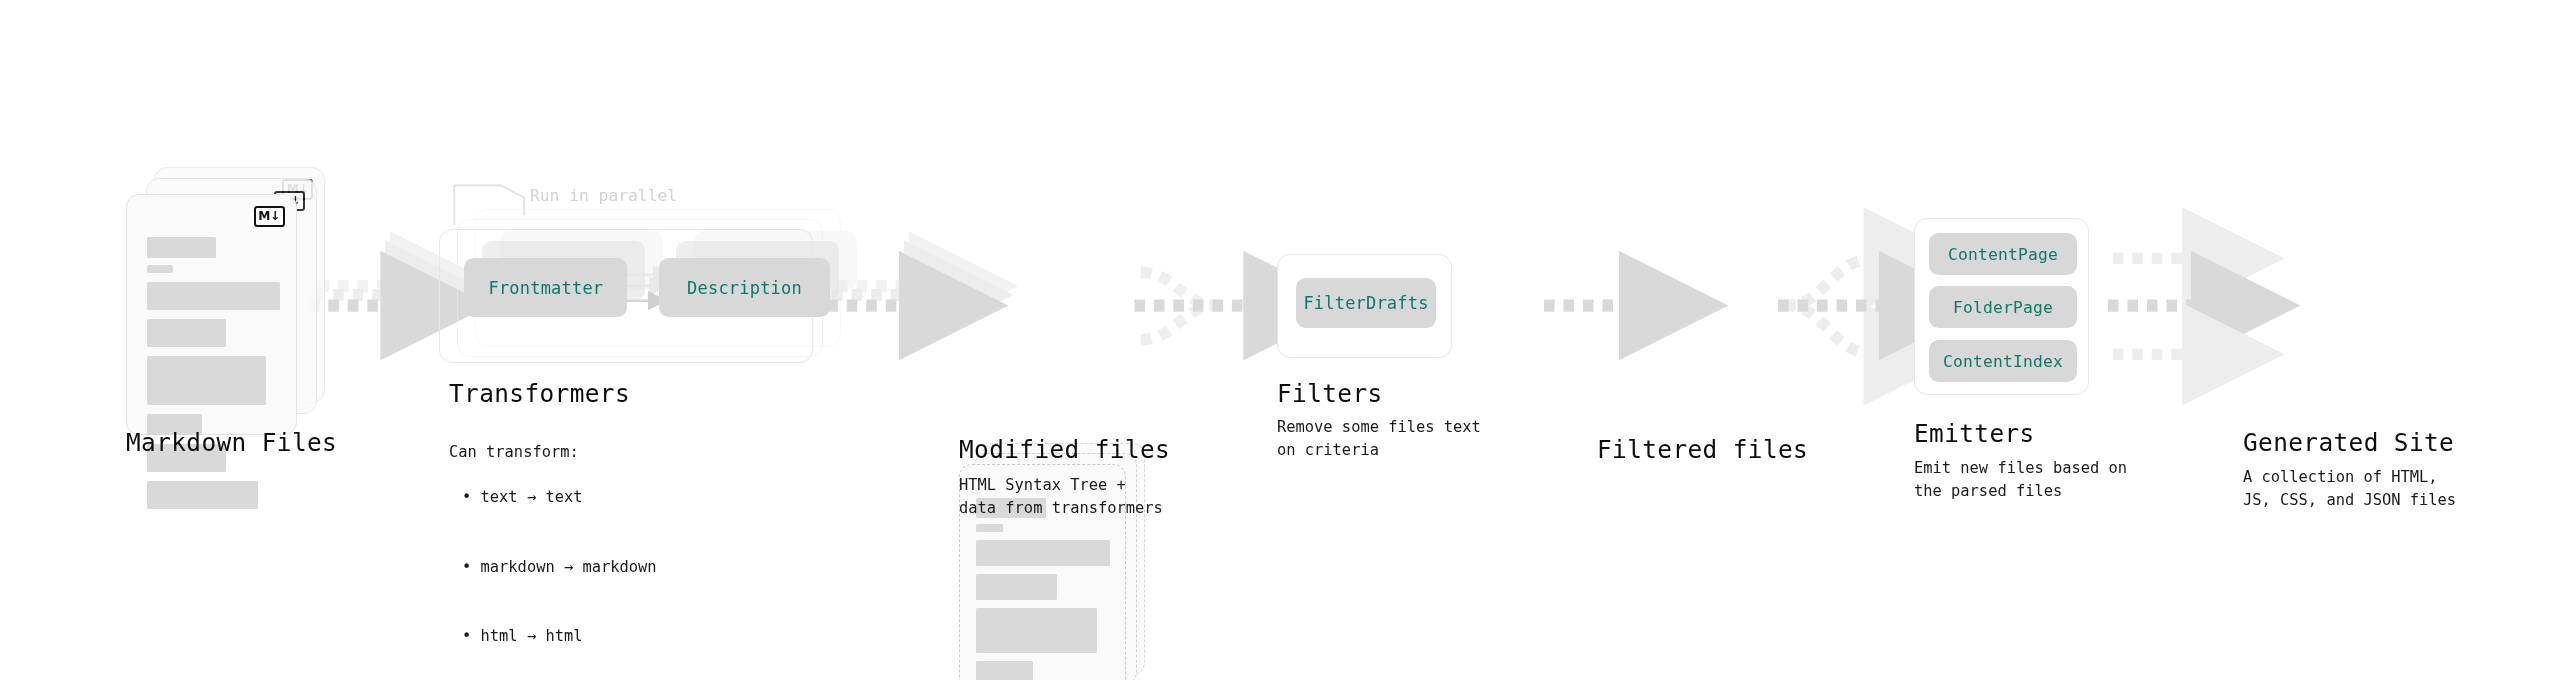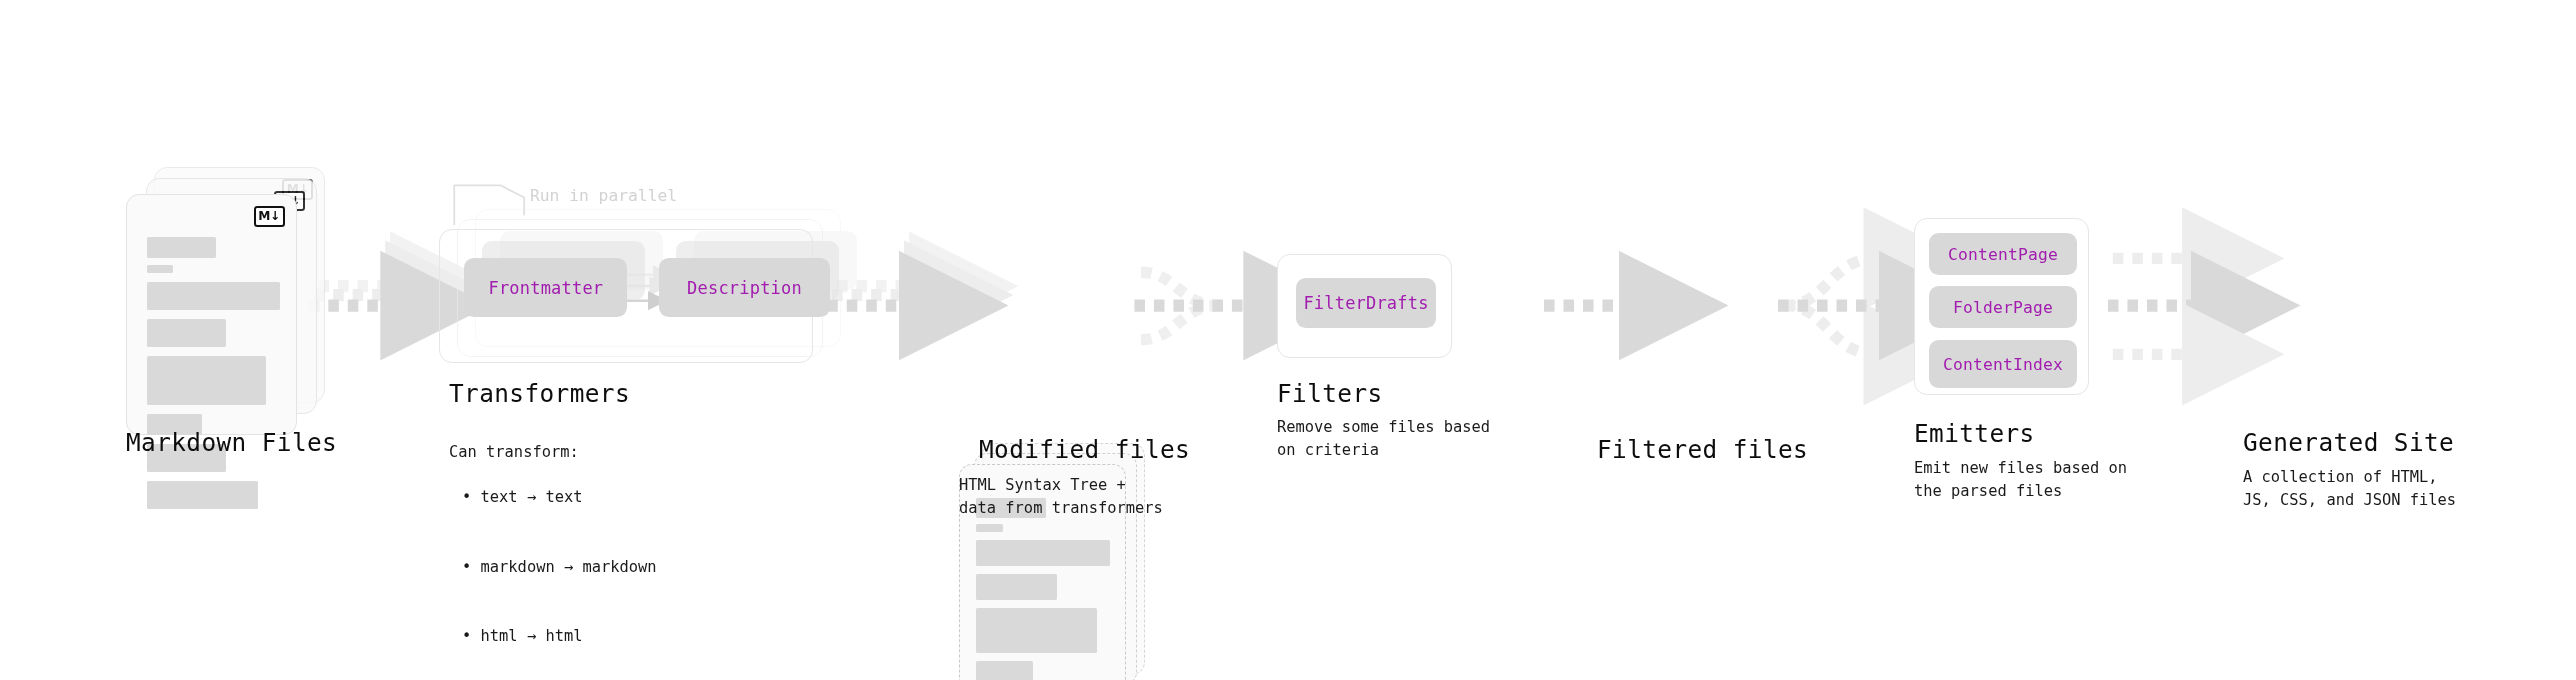--- a/index.html
+++ b/index.html
@@ -80,21 +80,21 @@
   .group-box.ghost1 { opacity: .6;  border-color: #ececec; background: transparent; }
 
   
   .chip {
     position: absolute;
     background: #d8d8d8;
     border-radius: 9.8px;
     display: flex;
     align-items: center;
     justify-content: center;
-    color: #a21caf;
+    color: #0f766e;
     font-size: 17px;
     letter-spacing: 0.2px;
     white-space: nowrap;
   }
   .chip.ghost2 { background: #ececec; color: transparent; }
   .chip.ghost1 { background: #e4e4e4; color: transparent; }
 
   
   .stage-title {
     position: absolute;
@@ -275,49 +275,49 @@
         <div class="doc-line" style="width:20%; height:7.3px;  margin-bottom:8.1px;"></div>
         <div class="doc-line" style="width:100%; height:26px; margin-bottom:8.1px;"></div>
         <div class="doc-line" style="width:60%; height:26px; margin-bottom:8.1px;"></div>
         <div class="doc-line" style="width:90%; height:45px; margin-bottom:8.1px;"></div>
         <div class="doc-line" style="width:42%; height:20.3px; margin-bottom:8.1px;"></div>
 
       </div>
     </div>
   </div>
 
-  <div class="stage-title" style="left:959px; top:435px;margin-left:20px;">Modified files</div>
+  <div class="stage-title" style="left:959px; top:435px;">Modified files</div>
 
   <div class="stage-sub" style="left:959px; top:474px;">HTML Syntax Tree +
 data from transformers</div>
 
   <div class="stage" style="left:1277px; top:254px; width:179px; height:106px;">
     <div class="group-box" style="left:0; top:0; width:175px; height:104px;">
       <div class="chip" style="left:18px; top:23px; width:140px; height:50px;text-align:center;">
         <span>FilterDrafts</span>
       </div>
     </div>
   </div>
 
   <div class="stage-title" style="left:1277px; top:379px;">Filters</div>
 
-  <div class="stage-sub" style="left:1277px; top:416px;">Remove some files based
+  <div class="stage-sub" style="left:1277px; top:416px;">Remove some files text
 on criteria</div>
 
   <div class="stage-title" style="left:1597px; top:435px;">Filtered files</div>
 
   <div class="stage" style="left:1914px; top:218px; width:187px; height:183px;">
     <div class="group-box" style="left:0; top:0; width:175px; height:177px;">
       <div class="chip" style="left:14px; top:14px; width:148px; height:42px; font-size:16.3px;">
         <span>ContentPage</span>
       </div>
       <div class="chip" style="left:14px; top:67px; width:148px; height:42px; font-size:16.3px;">
         <span>FolderPage</span>
       </div>
-      <div class="chip" style="left:14px; top:121px; width:148px; height:48px; font-size:16.3px;">
+      <div class="chip" style="left:14px; top:121px; width:148px; height:42px; font-size:16.3px;">
         <span>ContentIndex</span>
       </div>
     </div>
   </div>
 
   <div class="stage-title" style="left:1914px; top:419px;">Emitters</div>
 
   <div class="stage-sub" style="left:1914px; top:457px;">Emit new files based on
 the parsed files</div>
 

